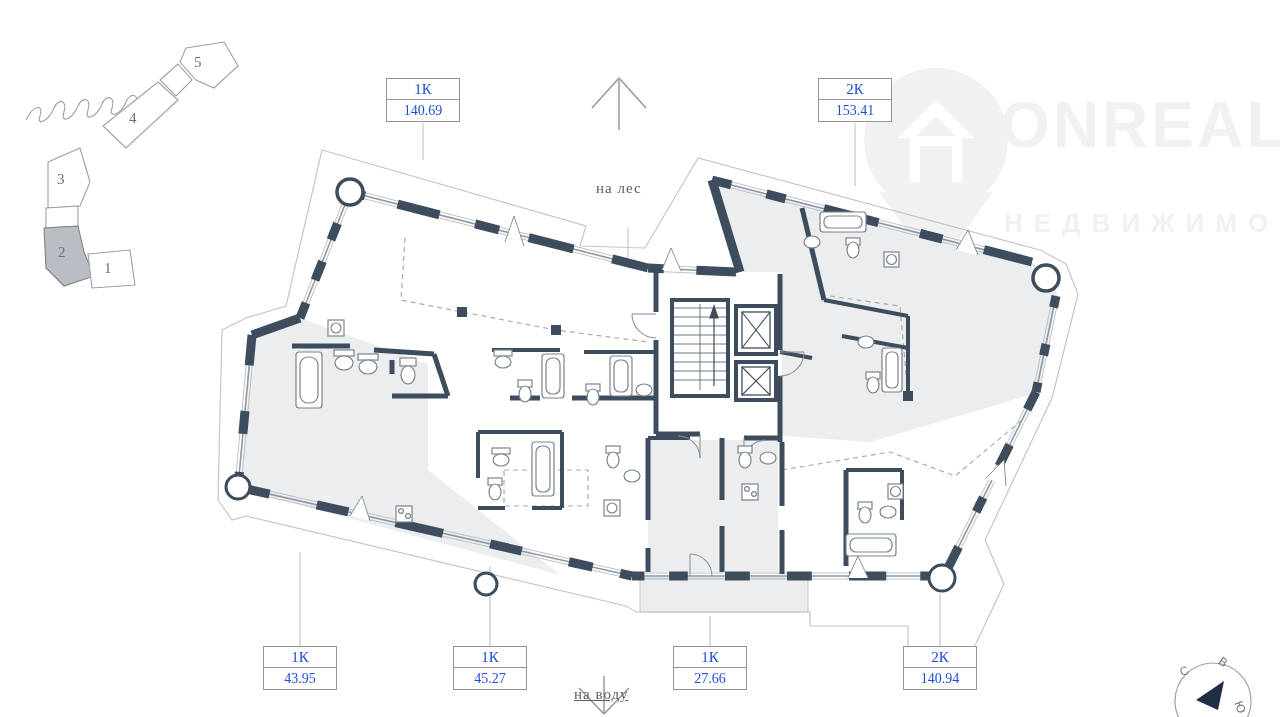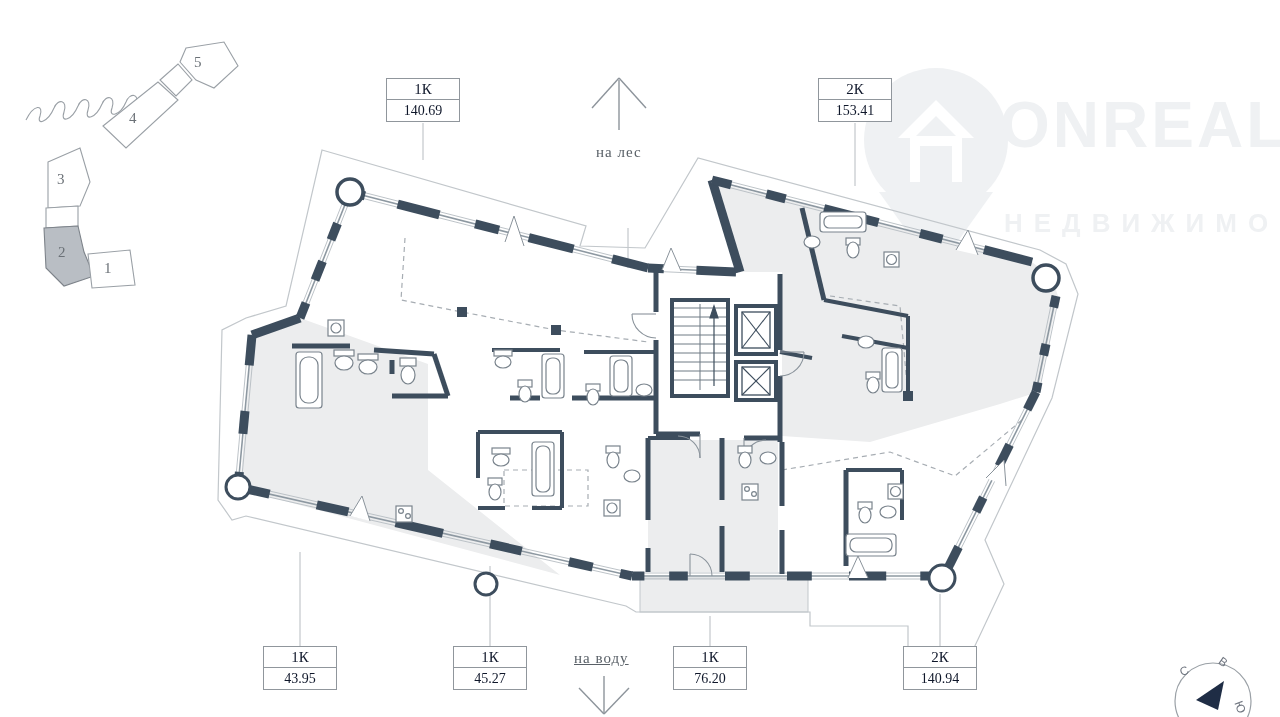--- a/index.html
+++ b/index.html
@@ -7,25 +7,25 @@
        font-family:"Liberation Serif", serif;}
   #stage{position:absolute;inset:0;width:1280px;height:717px;}
   svg{position:absolute;left:0;top:0;}
   
   .wm-brand{position:absolute;left:1000px;top:88px;width:250px;font-family:"Liberation Sans",sans-serif;
     font-weight:bold;font-size:64px;letter-spacing:3px;color:#eff1f3;user-select:none;}
   .wm-tag{position:absolute;left:1004px;top:208px;width:250px;font-family:"Liberation Sans",sans-serif;
     font-weight:bold;font-size:26px;letter-spacing:11px;color:#eff1f3;user-select:none;}
   
   .apt-label{position:absolute;width:72px;border:1px solid #90969c;background:#ffffff;
-    text-align:center;color:#0f172a;}
+    text-align:center;color:#1d4ed8;}
   .apt-type{font-size:15px;line-height:20px;border-bottom:1px solid #90969c;}
   .apt-area{font-size:14px;line-height:21px;}
   
-  .dir-label{position:absolute;font-size:15px;color:#596067;letter-spacing:1px;}
+  .dir-label{position:absolute;font-size:15px;color:#596067;letter-spacing:1px;margin-top:36px;}
   
   .mm-num{position:absolute;font-size:15px;color:#6b7177;}
   
   .cmp-letter{position:absolute;font-size:12px;color:#707680;font-family:"Liberation Sans",sans-serif;}
 </style>
 </head>
 <body>
 
 <div id="stage">
 
@@ -379,21 +379,21 @@
 <div class="apt-label" style="left:263px;top:646px;">
   <div class="apt-type">1К</div>
   <div class="apt-area">43.95</div>
 </div>
 <div class="apt-label" style="left:453px;top:646px;">
   <div class="apt-type">1К</div>
   <div class="apt-area">45.27</div>
 </div>
 <div class="apt-label" style="left:673px;top:646px;">
   <div class="apt-type">1К</div>
-  <div class="apt-area">76.20</div>
+  <div class="apt-area">27.66</div>
 </div>
 <div class="apt-label" style="left:903px;top:646px;">
   <div class="apt-type">2К</div>
   <div class="apt-area">140.94</div>
 </div>
 
 <span class="cmp-letter" style="left:1180px;top:664px;transform:rotate(-25deg);">С</span>
 <span class="cmp-letter" style="left:1219px;top:655px;transform:rotate(35deg);">В</span>
 <span class="cmp-letter" style="left:1234px;top:700px;transform:rotate(70deg);">Ю</span>
 

